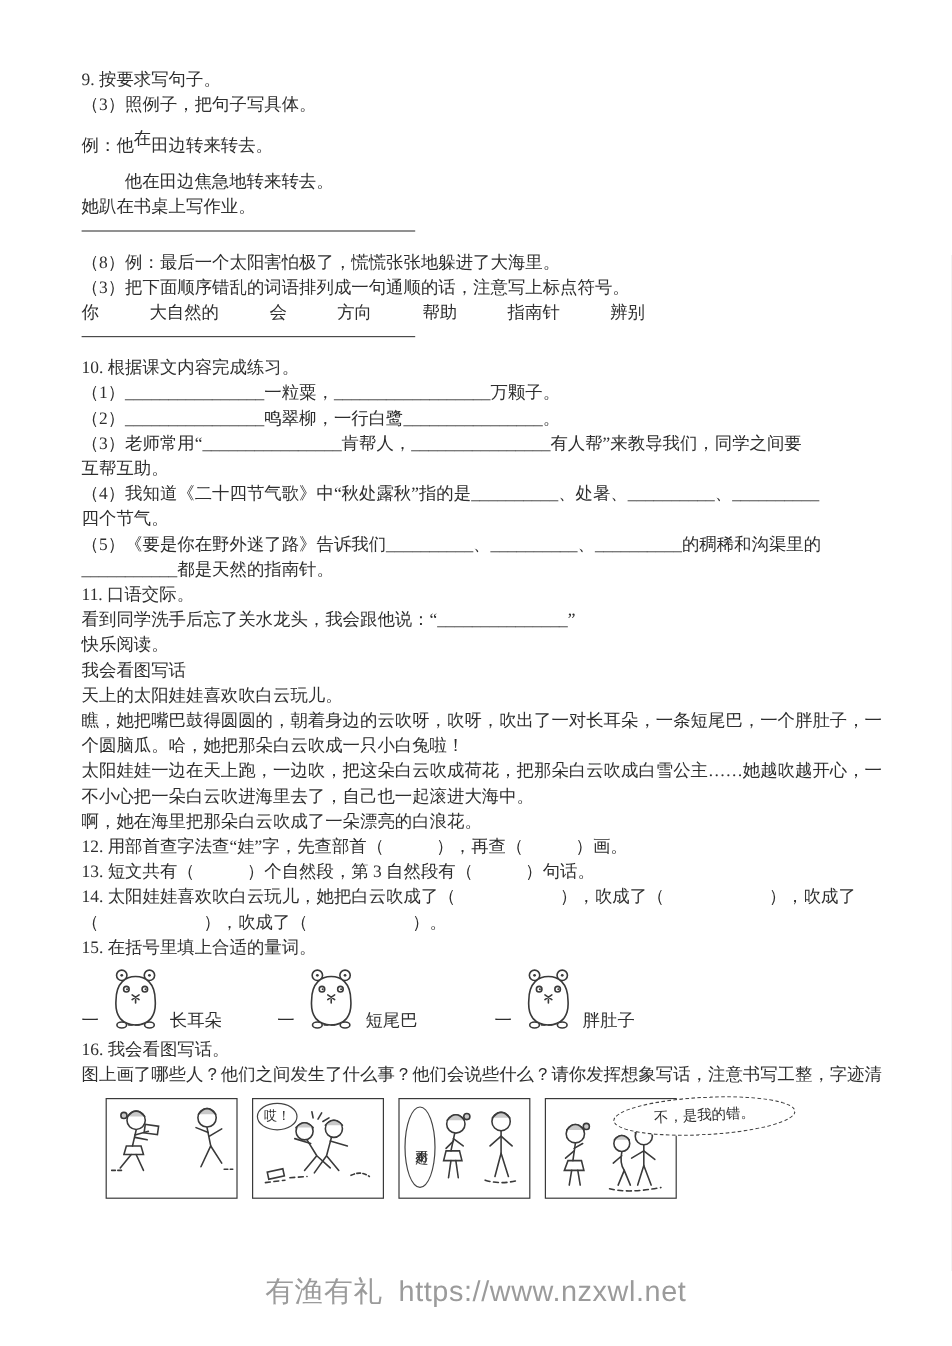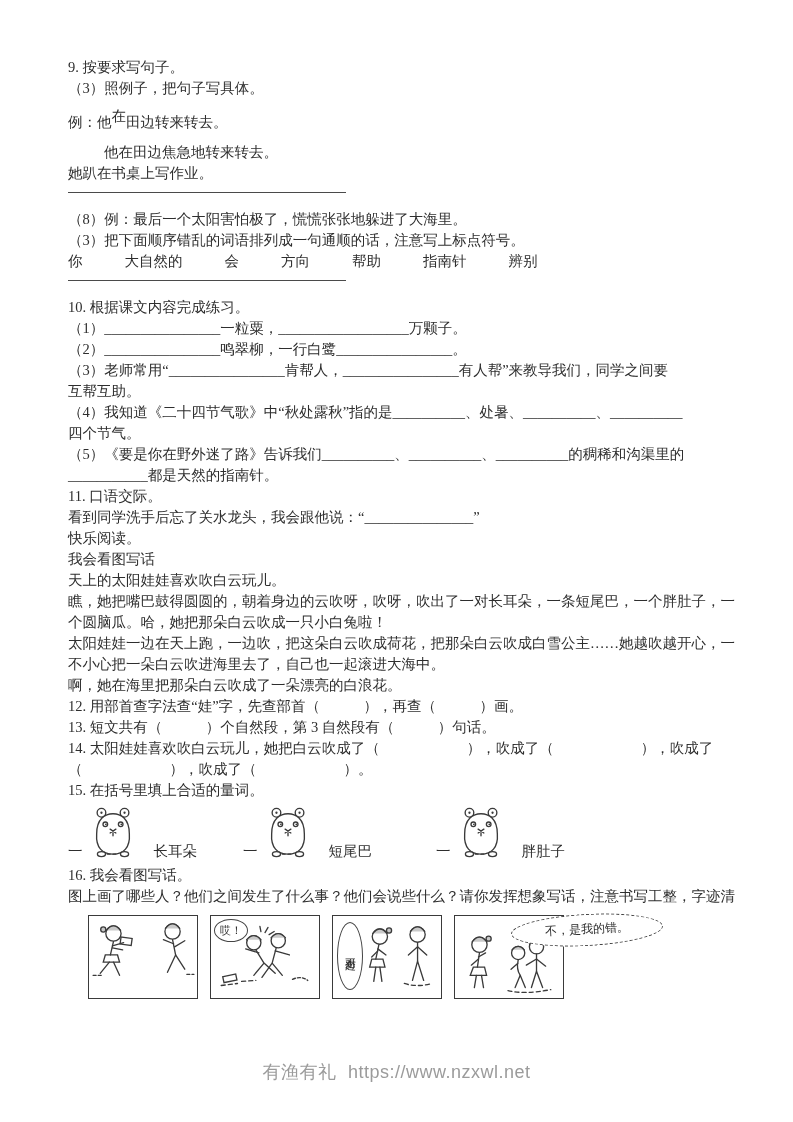--- a/index.html
+++ b/index.html
@@ -14,39 +14,39 @@
   .line.tg2{margin-top:9px;margin-left:36px;}
   .sup{position:relative;top:-6px;}
   .ruleline{height:25px;position:relative;}
   .rule-stroke{position:absolute;left:0;top:8px;width:278px;border-top:1px solid #4a4a4a;}
   .words{display:flex;gap:42px;}
   
   .q15-row{display:flex;align-items:flex-end;gap:0;margin:2px 0 4px 68px;height:56px;}
   .q15-item{display:flex;align-items:flex-end;margin-right:46px;}
   .q15-item:nth-child(3){margin-left:18px;}
   .q15-prefix{font-size:14.5px;line-height:16px;margin-right:5px;}
-  .q15-label{font-size:14.5px;line-height:16px;margin-left:16px;}
+  .q15-label{font-size:14.5px;line-height:16px;margin-left:4px;}
   .hamster{width:50px;height:54px;display:block;}
   
   .comic-row{display:flex;gap:12px;margin:8px 0 0 88px;position:relative;}
   .panel{width:108px;height:82px;border:1.3px solid #3a3a3a;background:#fff;position:relative;}
   .panel svg{width:100%;height:100%;display:block;}
   .bubble{position:absolute;border:1px solid #444;background:#fff;color:#2e2e2e;
           font-family:"Liberation Serif","DejaVu Serif",serif;z-index:2;}
   .b2{left:3px;top:3px;width:32px;height:21px;border-radius:50%;
       font-size:11px;line-height:20px;text-align:center;}
   .b3{left:4px;top:6px;width:24px;height:66px;border-radius:50%;
       writing-mode:vertical-rl;text-orientation:upright;font-size:11px;letter-spacing:1px;
       display:flex;align-items:center;justify-content:center;}
   .b4{left:56px;top:-2px;width:150px;height:30px;border:1.3px dashed #444;border-radius:50%;
       font-size:12px;line-height:28px;text-align:center;transform:rotate(-3deg);}
   
   .footer{position:absolute;left:0;right:0;top:1060px;text-align:center;
           font-family:"Liberation Sans","DejaVu Sans",sans-serif;
-          font-size:18px;color:#9b9b9b;letter-spacing:0.5px;}
+          font-size:24px;color:#9b9b9b;letter-spacing:0.5px;}
   .footer span{margin:0 3px;}
 </style>
 </head>
 <body>
 
 <div class="page">
 
   <div class="content">
       <div class="line">9. 按要求写句子。</div>
       <div class="line">（3）照例子，把句子写具体。</div>

